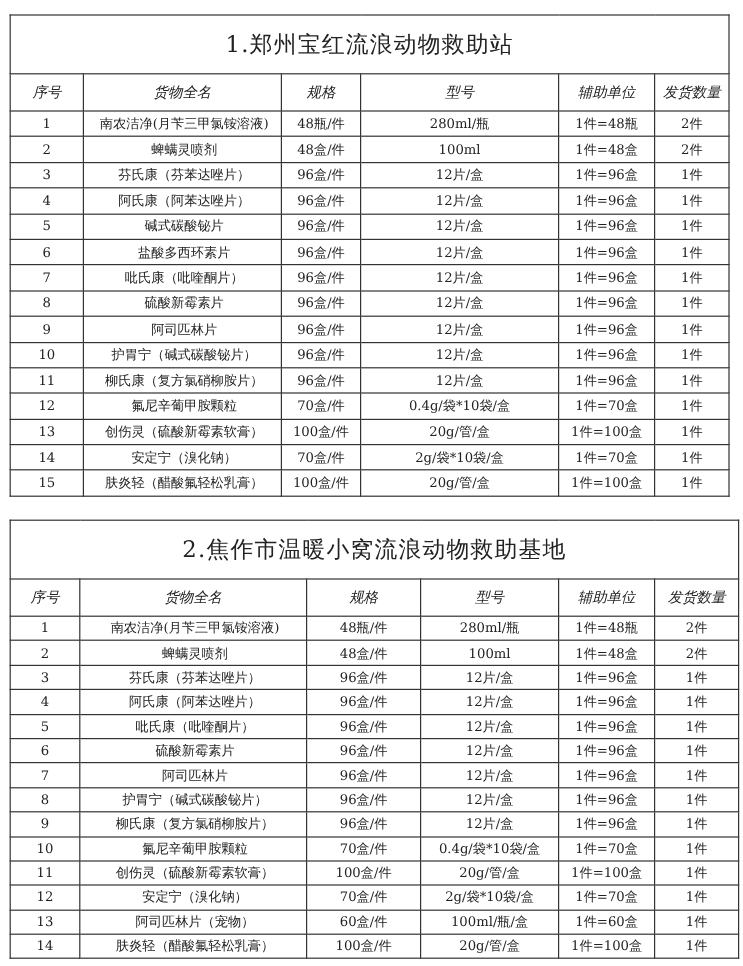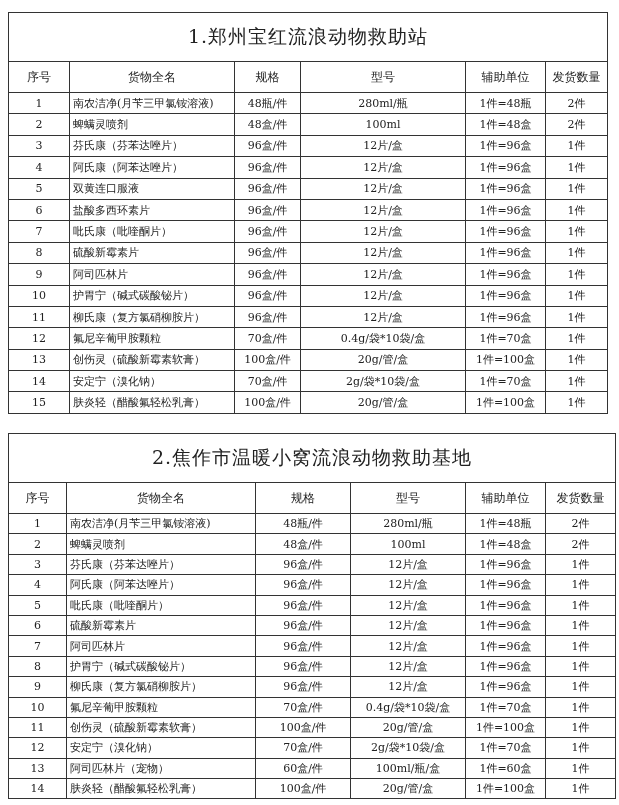--- a/index.html
+++ b/index.html
@@ -2,22 +2,22 @@
 <html><head>
 <meta charset="utf-8">
 <style>
   html, body { margin:0; padding:0; background:#ffffff; }
   body { width:619px; height:805px; position:relative; overflow:hidden;
          font-family:"DejaVu Serif", "Liberation Serif", serif; color:#222; }
   table { border-collapse:collapse; position:absolute; table-layout:fixed; }
   td, th { border:1.5px solid #333; padding:0; text-align:center; font-weight:normal;
            font-size:11px; white-space:nowrap; overflow:hidden; }
   .title-cell { font-size:19px; letter-spacing:1px; }
-  th { font-size:12px; }
-  td.name { text-align:left; padding-left:3px; }
+  th { font-size:12px;font-style:italic; }
+  td.name { text-align:center; padding-left:3px; }
   #t1 { left:8px; top:12px; width:599px; }
   #t1 .title-row td { height:48px; }
   #t1 .head-row th { height:30px; }
   #t1 .data-row td { height:20.4px; }
   #t2 { left:8px; top:433px; width:607px; }
   #t2 .title-row td { height:48px;margin-left:48px; }
   #t2 .head-row th { height:30px; }
   #t2 .data-row td { height:19.4px; }
 </style>
 </head>
@@ -71,21 +71,21 @@
       <tr class="data-row">
         <td>4</td>
         <td class="name">阿氏康（阿苯达唑片）</td>
         <td>96盒/件</td>
         <td>12片/盒</td>
         <td>1件=96盒</td>
         <td>1件</td>
       </tr>
       <tr class="data-row">
         <td>5</td>
-        <td class="name">双黄连口服液</td>
+        <td class="name">碱式碳酸铋片</td>
         <td>96盒/件</td>
         <td>12片/盒</td>
         <td>1件=96盒</td>
         <td>1件</td>
       </tr>
       <tr class="data-row">
         <td>6</td>
         <td class="name">盐酸多西环素片</td>
         <td>96盒/件</td>
         <td>12片/盒</td>

